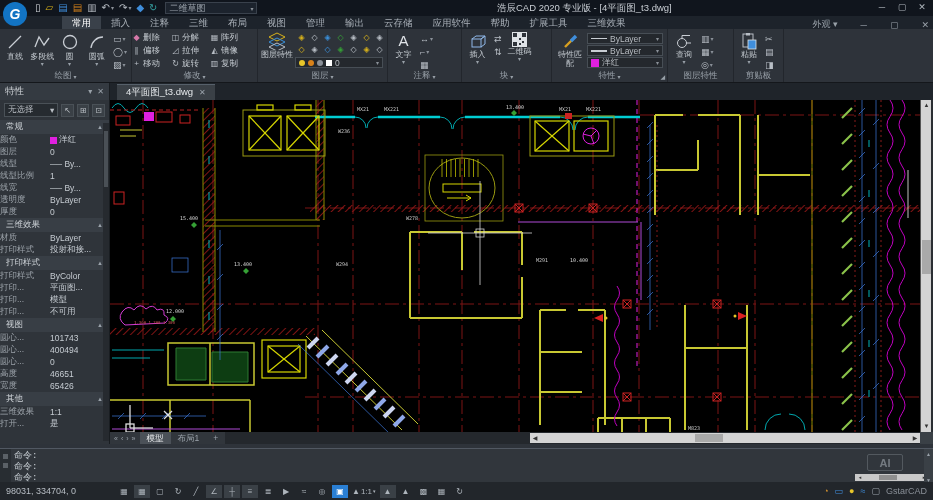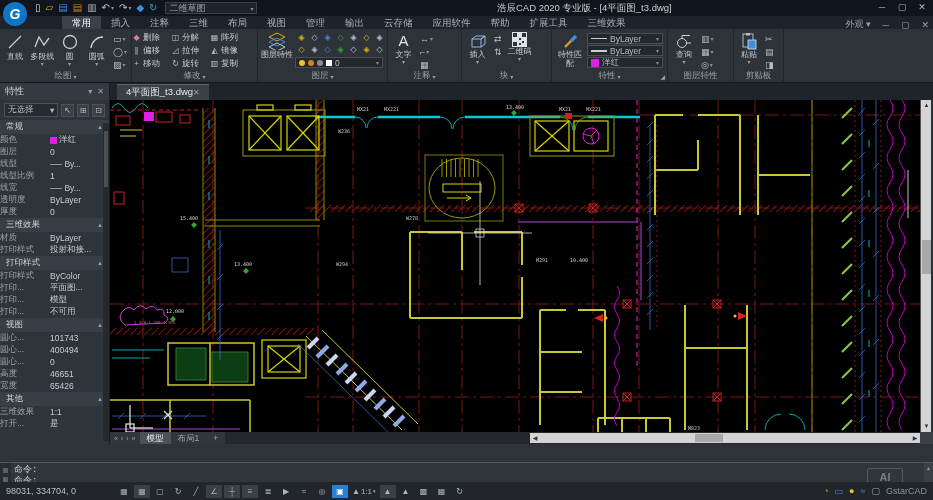--- a/index.html
+++ b/index.html
@@ -17,21 +17,21 @@
   #workspace-combo{display:flex;align-items:center;height:12px;width:92px;background:#1c232d;border:1px solid #39414c;
         color:#9aa2ab;font-size:9px;padding:0 3px;margin-left:4px;justify-content:space-between;}
   #wintitle{position:absolute;left:497px;top:2px;font-size:9.5px;color:#c9ced4;}
   #winbtns{position:absolute;right:2px;top:0;display:flex;gap:2px;}
   .wbtn{width:18px;height:14px;text-align:center;line-height:14px;color:#aeb5bc;font-size:9px;}
 
   
   #tabrow{left:0;top:16px;width:933px;height:13px;background:#1d232b;display:flex;align-items:flex-end;padding-left:62px;}
   .rtab{padding:0 10px;height:13px;line-height:13px;font-size:9.5px;color:#aab1b9;}
   .rtab.active{background:#3a414a;color:#fff;}
-  #tabrow-right{position:absolute;right:4px;top:16px;height:17px;display:flex;align-items:center;gap:12px;color:#98a0a8;font-size:9px;margin-left:28px;}
+  #tabrow-right{position:absolute;right:4px;top:16px;height:17px;display:flex;align-items:center;gap:23px;color:#98a0a8;font-size:9px;margin-left:28px;}
 
   
   #ribbon{left:0;top:29px;width:933px;height:54px;background:#2e333a;border-bottom:1px solid #14171b;display:flex;}
   .rgroup{position:relative;height:100%;border-right:1px solid #22262c;flex:0 0 auto;}
   .rglabel{position:absolute;bottom:0;left:0;right:0;height:12px;display:flex;align-items:center;justify-content:center;
            gap:2px;font-size:8.5px;color:#98a0a8;}
   .rglabel .caret{font-size:6px;}
   .launcher{position:absolute;right:2px;bottom:2px;font-size:6px;color:#98a0a8;}
   .gbody{display:flex;height:42px;padding:1px 2px 0 2px;gap:1px;}
   .bigbtn{display:flex;flex-direction:column;align-items:center;justify-content:flex-start;width:27px;padding-top:2px;}
@@ -46,21 +46,21 @@
   .lgrid{display:grid;grid-template-columns:repeat(7,13px);grid-auto-rows:12px;padding-top:2px;}
   .lgrid span{font-size:8px;text-align:center;line-height:12px;}
   .rcombo{display:flex;align-items:center;height:11px;background:#24282d;border:1px solid #474e55;font-size:8.5px;
           color:#b9bec4;padding:0 3px;gap:3px;margin-bottom:1px;}
   .rcombo .lineglyph{display:inline-block;width:16px;border-top:1px solid #c9ced4;}
   .rcombo .sw{width:8px;height:8px;display:inline-block;}
   .rcombo .caret{margin-left:auto;font-size:6px;color:#8a9098;}
 
   
   #doctabs{left:110px;top:83px;width:823px;height:17px;background:#1f242a;display:flex;align-items:flex-end;}
-  #doctab-active{display:flex;align-items:center;background:#3a4046;color:#e6e9ec;font-size:9.5px;
+  #doctab-active{display:flex;align-items:center;gap:6px;background:#3a4046;color:#e6e9ec;font-size:9.5px;
                  height:16px;padding:0 9px;margin-left:7px;border-top:1px solid #56606a;}
   #doctab-active .x{color:#9aa2aa;font-size:8px;}
 
   
   #props{left:0;top:83px;width:110px;height:361px;background:#2f343a;border-right:1px solid #191d21;}
   #props-header{height:17px;display:flex;align-items:center;padding:0 5px;color:#d0d4d9;font-size:9.5px;background:#343a41;}
   #props-header .hicons{margin-left:auto;display:flex;gap:5px;color:#9aa2aa;font-size:8px;}
   #selrow{height:20px;display:flex;align-items:center;padding:0 4px;gap:3px;}
   #selcombo{width:56px;height:14px;background:#262b30;border:1px solid #4a5157;color:#b9bec4;font-size:8.5px;
             display:flex;align-items:center;justify-content:space-between;padding:0 3px;}
@@ -88,21 +88,21 @@
   #bstrip{left:110px;top:432px;width:823px;height:12px;background:#24282d;display:flex;align-items:center;}
   #tabnav{display:flex;align-items:center;gap:3px;padding:0 4px;color:#9aa2aa;font-size:7px;background:#31363c;height:12px;}
   .ltab{height:12px;line-height:12px;padding:0 7px;font-size:8.5px;color:#9aa2aa;background:#31363c;}
   .ltab.active{background:#4b5158;color:#e8eaec;}
   #hscroll{position:absolute;left:420px;top:1px;width:390px;height:10px;background:#d4d4d4;}
   .harrow{position:absolute;top:0;width:10px;height:10px;font-size:6px;color:#333;text-align:center;line-height:10px;}
   #hthumb{position:absolute;left:165px;top:1px;width:28px;height:8px;background:#a9a9a9;}
   #bcorner{position:absolute;right:0;top:0;width:13px;height:12px;background:#3a4046;}
 
   
-  #cmd{left:0;top:462px;width:933px;height:38px;background:#31363c;border-top:1px solid #515862;border-bottom:1px solid #ededed;}
+  #cmd{left:0;top:448px;width:933px;height:38px;background:#31363c;border-top:1px solid #515862;border-bottom:1px solid #ededed;}
   #cmd-side{position:absolute;left:0;top:0;width:11px;height:100%;background:#282d32;display:flex;flex-direction:column;
             align-items:center;gap:4px;padding-top:5px;}
   #cmd-side i{width:5px;height:5px;background:#5a6066;}
   #cmd-lines{position:absolute;left:14px;top:1px;right:120px;}
   .cmdline{height:11px;line-height:11px;font-size:9px;color:#c3c9cf;font-family:"DejaVu Sans Mono","Liberation Mono",monospace;}
   #ai-badge{position:absolute;right:30px;top:5px;width:36px;height:17px;border:1px solid #5a6066;border-radius:2px;
             color:#80878e;font-size:11px;font-weight:bold;text-align:center;line-height:16px;opacity:.85;}
   #cmd-hscroll{position:absolute;right:4px;bottom:4px;width:74px;height:7px;background:#c9c9c9;}
   #cmd-hscroll .harrow{height:7px;line-height:7px;font-size:5px;}
   #cmd-hthumb{position:absolute;left:24px;top:1px;width:18px;height:5px;background:#8f8f8f;}

